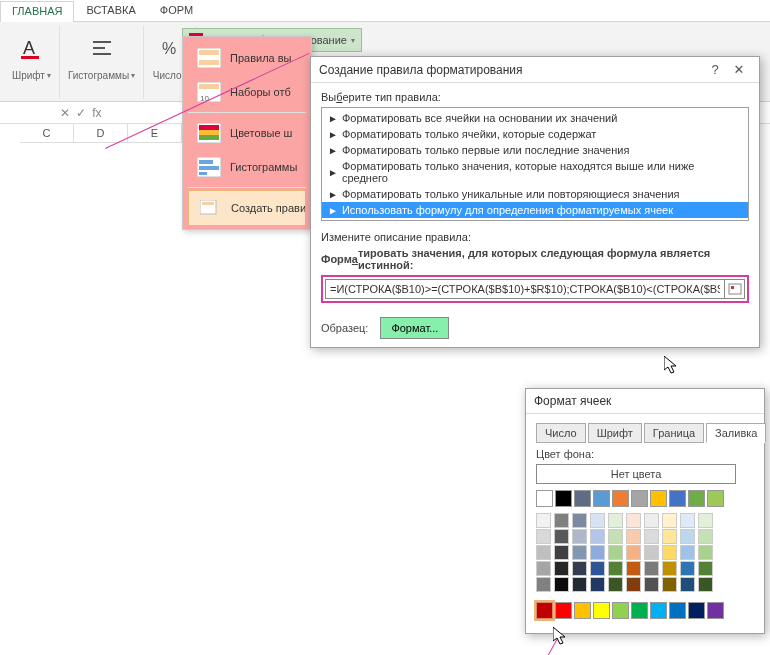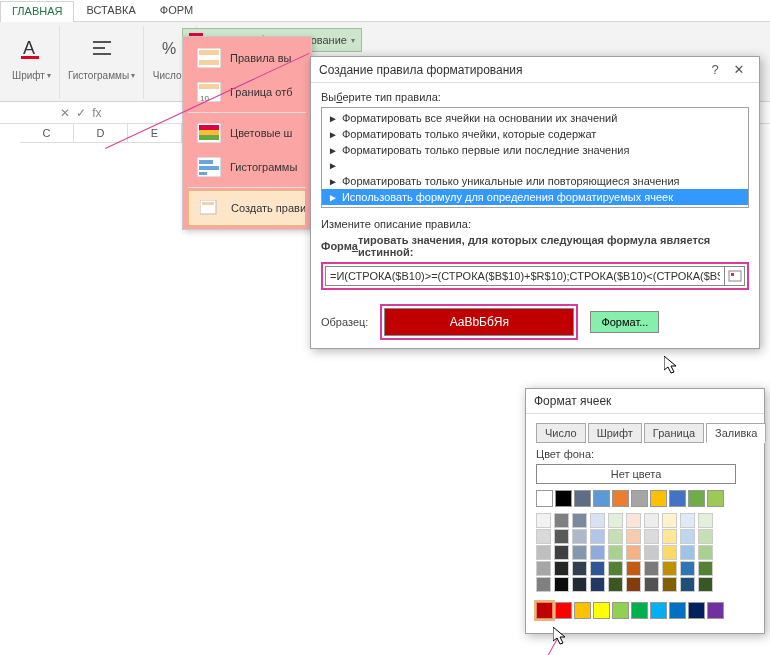--- a/index.html
+++ b/index.html
@@ -159,21 +159,21 @@
     <span>Правила вы</span>
   </div>
   <div class="cf-menu-item">
     <span class="cf-menu-icon">
         <svg width="24" height="20">
           <rect x="0" y="0" width="24" height="20" fill="#fff" stroke="#bbb"></rect>
           <rect x="2" y="2" width="20" height="5" fill="#f8cf9e"></rect>
           <text x="3" y="19" font-size="8" fill="#666">10</text>
         </svg>
       </span>
-    <span>Граница отб</span>
+    <span>Наборы отб</span>
   </div>
   <div class="cf-menu-sep"></div>
   <div class="cf-menu-item">
     <span class="cf-menu-icon">
         <svg width="24" height="20">
           <rect x="0" y="0" width="24" height="20" fill="#fff" stroke="#bbb"></rect>
           <rect x="2" y="2" width="20" height="5" fill="#d04"></rect>
           <rect x="2" y="7" width="20" height="5" fill="#fb3"></rect>
           <rect x="2" y="12" width="20" height="5" fill="#6a4"></rect>
         </svg>
@@ -220,20 +220,21 @@
       <div class="rule-item">
           <span class="arrow">►</span>
           <span>Форматировать только ячейки, которые содержат</span>
         </div>
       <div class="rule-item">
           <span class="arrow">►</span>
           <span>Форматировать только первые или последние значения</span>
         </div>
       <div class="rule-item">
           <span class="arrow">►</span>
+          <span>Форматировать только значения, которые находятся выше или ниже среднего</span>
         </div>
       <div class="rule-item">
           <span class="arrow">►</span>
           <span>Форматировать только уникальные или повторяющиеся значения</span>
         </div>
       <div class="rule-item selected">
           <span class="arrow">►</span>
           <span>Использовать формулу для определения форматируемых ячеек</span>
         </div>
     </div>
@@ -249,23 +250,20 @@
         <div class="range-btn">
             <svg width="14" height="12">
               <rect x="1" y="1" width="12" height="10" fill="none" stroke="#888"></rect>
               <rect x="3" y="3" width="3" height="3" fill="#c33"></rect>
             </svg>
           </div>
       </div>
     </div>
     <div class="preview-row">
       <span class="preview-label">Образец:</span>
-      <div class="preview-box-wrap">
-        <div class="preview-box">AaBbБбЯя</div>
-      </div>
       <button class="format-btn">Формат...</button>
     </div>
   </div>
 </div>
 
 <div class="dialog" style="left:525px; top:388px; width:240px;">
   <div class="dlg-title">
     <span>Формат ячеек</span>
   </div>
   <div class="dlg2-body">

